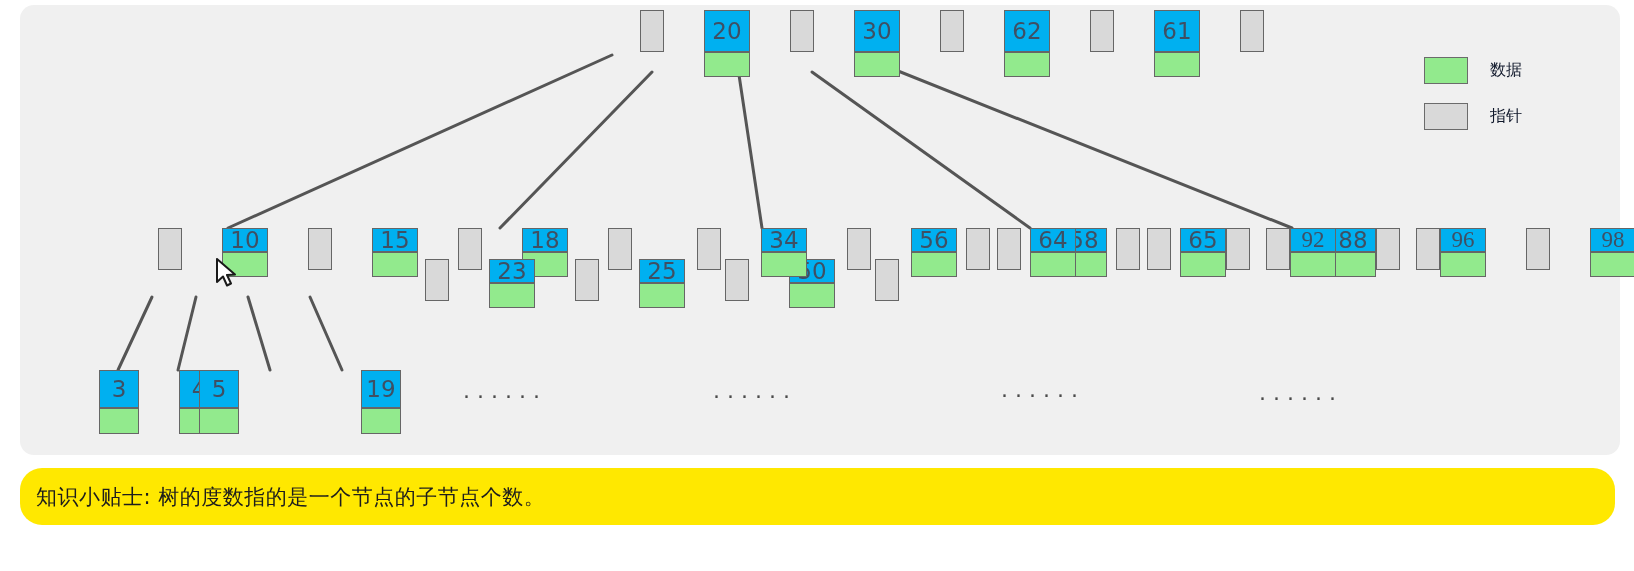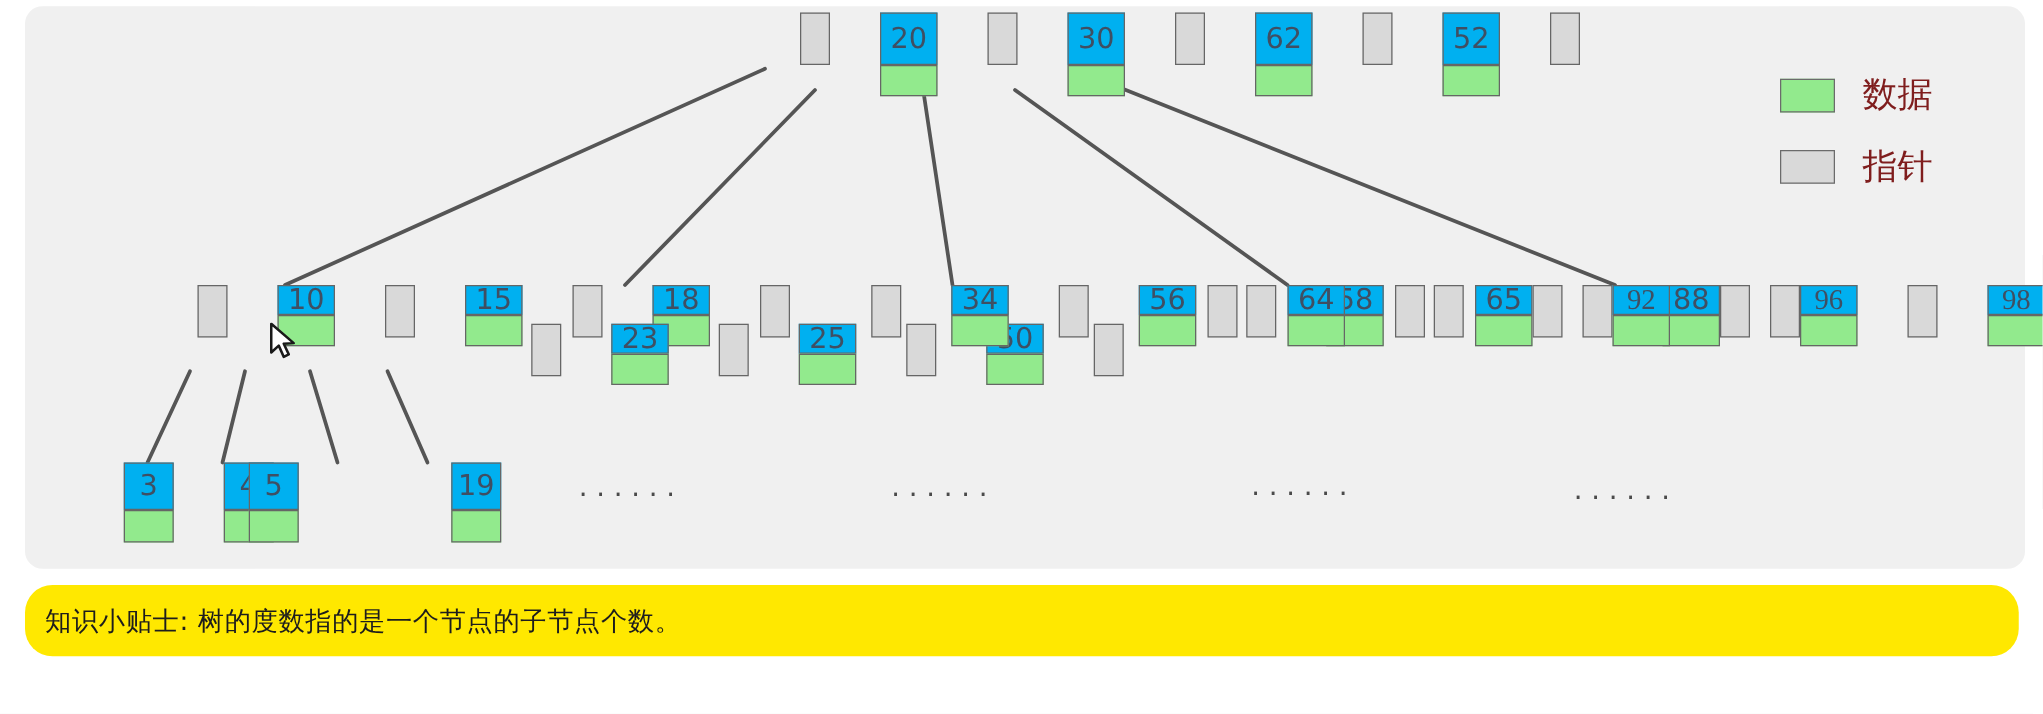--- a/index.html
+++ b/index.html
@@ -83,21 +83,21 @@
     letter-spacing:7px;
     white-space:nowrap;
   }
 
   
   .legend{position:absolute;left:1424px;top:57px;}
   .legrow{display:flex;align-items:center;margin-bottom:19px;}
   .legswatch{width:44px;height:27px;border:1px solid #6b6b6b;box-sizing:border-box;}
   .legswatch.green{background:#92ea8d;}
   .legswatch.gray{background:#d9d9d9;}
-  .leglabel{margin-left:22px;font-size:28px;color:#7f1d1d;white-space:nowrap;}
+  .leglabel{margin-left:22px;font-size:16px;color:#0f172a;white-space:nowrap;}
 
   .cursor{position:absolute;pointer-events:none;}
 </style>
 </head>
 <body>
 
 <div id="stage">
 
   <div class="panel"></div>
 
@@ -144,21 +144,21 @@
     </div>
     <div class="cellcol">
       <div class="key">62</div>
       <div class="data"></div>
     </div>
     <div class="cellcol">
       <div class="ptr"></div>
       <div class="spacer" style="height:25px;"></div>
     </div>
     <div class="cellcol">
-      <div class="key">52</div>
+      <div class="key">61</div>
       <div class="data"></div>
     </div>
     <div class="cellcol">
       <div class="ptr"></div>
       <div class="spacer" style="height:25px;"></div>
     </div>
   </div>
 
   <div class="node lvl2" style="left:118px;top:228px;">
     <div class="cellcol">

